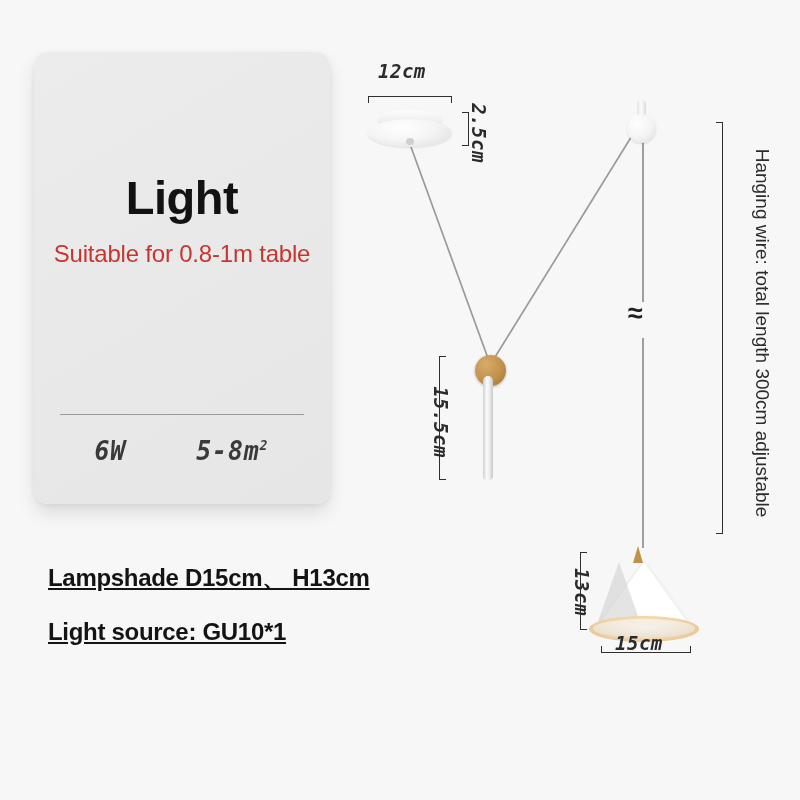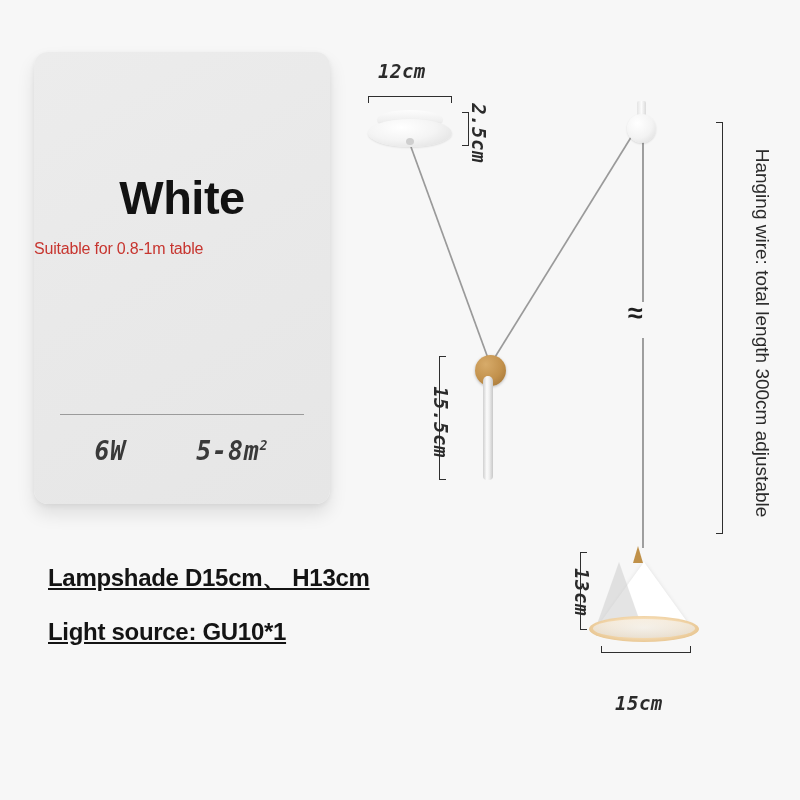--- a/index.html
+++ b/index.html
@@ -36,21 +36,22 @@
     font-size: 47px;
     font-weight: bold;
     color: #121212;
     letter-spacing: -0.5px;
   }
   .card-subtitle {
     position: absolute;
     left: 0;
     right: 0;
     top: 188px;
-    font-size: 16px;
+    text-align: center;
+    font-size: 24px;
     color: #c7352f;
     letter-spacing: -0.2px;
   }
   .card-divider {
     position: absolute;
     left: 26px;
     right: 26px;
     top: 362px;
     height: 1px;
     background: #9b9b9b;
@@ -287,21 +288,21 @@
     color: #1f1f1f;
     line-height: 1;
   }
 </style>
 </head>
 <body>
 
 <div id="page">
 
   <div class="spec-card">
-    <div class="card-title">White</div>
+    <div class="card-title">Light</div>
     <div class="card-subtitle">Suitable for 0.8-1m table</div>
     <div class="card-divider"></div>
     <div class="card-stats">
       <div class="stat">
         <span>6W</span>
       </div>
       <div class="stat">
         <span>5-8m</span><span class="sup">2</span>
       </div>
     </div>
@@ -352,15 +353,15 @@
     <div class="shade-cone"></div>
     <div class="shade-shading"></div>
     <div class="shade-glow"></div>
     <div class="shade-rim"></div>
   </div>
 
   <div class="bracket-v" style="left:580px; top:552px; height:78px;"></div>
   <div class="dim rot" style="left:540px; top:581px; width:84px; text-align:center;">13cm</div>
 
   <div class="bracket-h down" style="left:601px; top:646px; width:90px;"></div>
-  <div class="dim" style="left:615px; top:692px;">15cm</div>
+  <div class="dim" style="left:615px; top:632px;">15cm</div>
 
 </div>
 
 </body></html>

